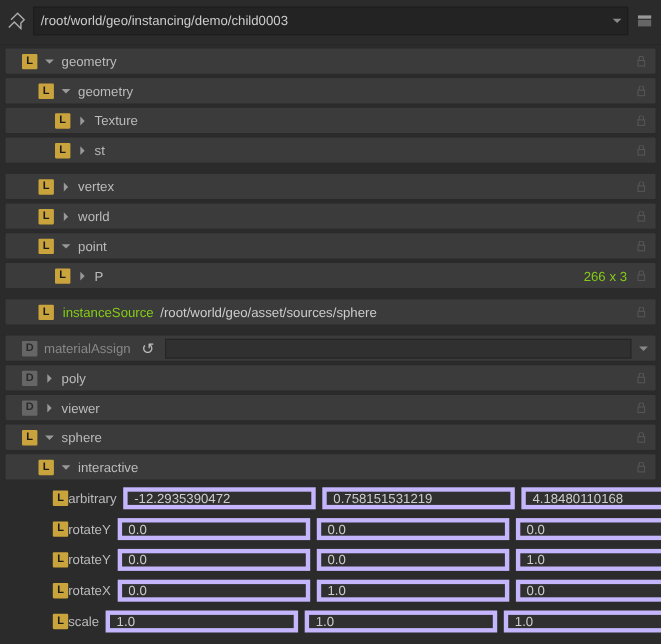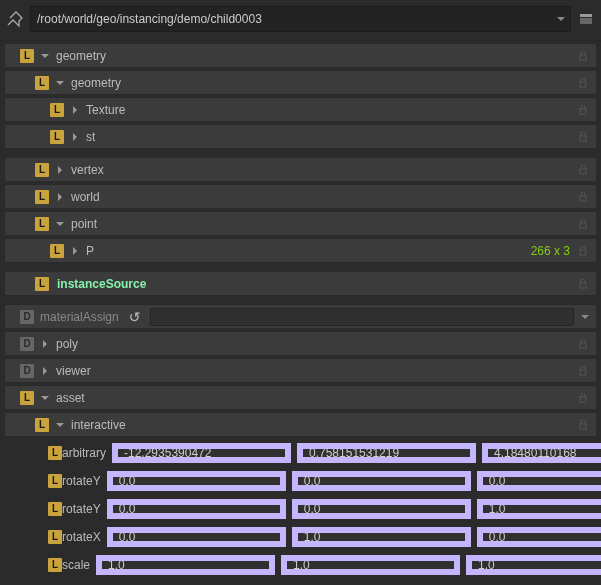--- a/index.html
+++ b/index.html
@@ -70,21 +70,21 @@
     width: 14px; height:14px;
     display:flex;align-items:center;justify-content:center;
     color:#999;
     margin: 0 4px;
     flex: 0 0 14px;
   }
   .label {
     color:#bbb;
     font-weight: normal;
   }
-  .label.normal { font-weight: bold; color:#86efac; }
+  .label.normal { font-weight: normal; color:#84cc16; }
   .lock {
     position:absolute; right:6px; top:0; bottom:0; width:14px;
     display:flex;align-items:center;justify-content:center;
     color:#666;
   }
   .point-suffix {
     position:absolute; right:26px; color:#84cc16;
   }
   .path-value {
     color:#ccc; margin-left:6px;
@@ -105,21 +105,21 @@
     display:flex;align-items:center;height:25px;margin-top:3px;
   }
   .veclabel {
     color:#bbb;
     text-align:right;
     padding-right:6px;
   }
   .vecin {
     flex:1; height:20px;
     background:#303030;
-    border:6px solid #c4b5fd;
+    border:4px solid #c4b5fd;
     color:#ccc;
     padding:0 6px;
     font-size:12px;
     margin-right:6px;
   }
   .vecin:last-child { margin-right:0; }
   svg { display:block; }
 </style>
 </head>
 <body>
@@ -273,20 +273,21 @@
         </svg>
       </div>
   </div>
 
   <div style="height:6px"></div>
 
   <div class="row pad2">
     <div class="badge">L</div>
     <div style="width:8px"></div>
     <span class="label normal">instanceSource</span>
+    <span class="path-value">/root/world/geo/asset/sources/sphere</span>
     <div class="lock">
         <svg width="10" height="10" viewBox="0 0 10 10">
           <rect x="2" y="4" width="6" height="5" stroke="#555" fill="none"></rect>
           <path d="M3 4 V2 a2 2 0 0 1 4 0 V4" stroke="#555" fill="none"></path>
         </svg>
       </div>
   </div>
 
   <div style="height:6px"></div>
 
@@ -333,21 +334,21 @@
       </div>
   </div>
 
   <div class="row pad1">
     <div class="badge">L</div>
     <div class="disclosure">
         <svg width="10" height="10" viewBox="0 0 10 10">
           <path d="M1 3 L5 7 L9 3" fill="#999"></path>
         </svg>
       </div>
-    <span class="label">asset</span>
+    <span class="label">sphere</span>
     <div class="lock">
         <svg width="10" height="10" viewBox="0 0 10 10">
           <rect x="2" y="4" width="6" height="5" stroke="#555" fill="none"></rect>
           <path d="M3 4 V2 a2 2 0 0 1 4 0 V4" stroke="#555" fill="none"></path>
         </svg>
       </div>
   </div>
   <div class="row pad2">
     <div class="badge">L</div>
     <div class="disclosure">

